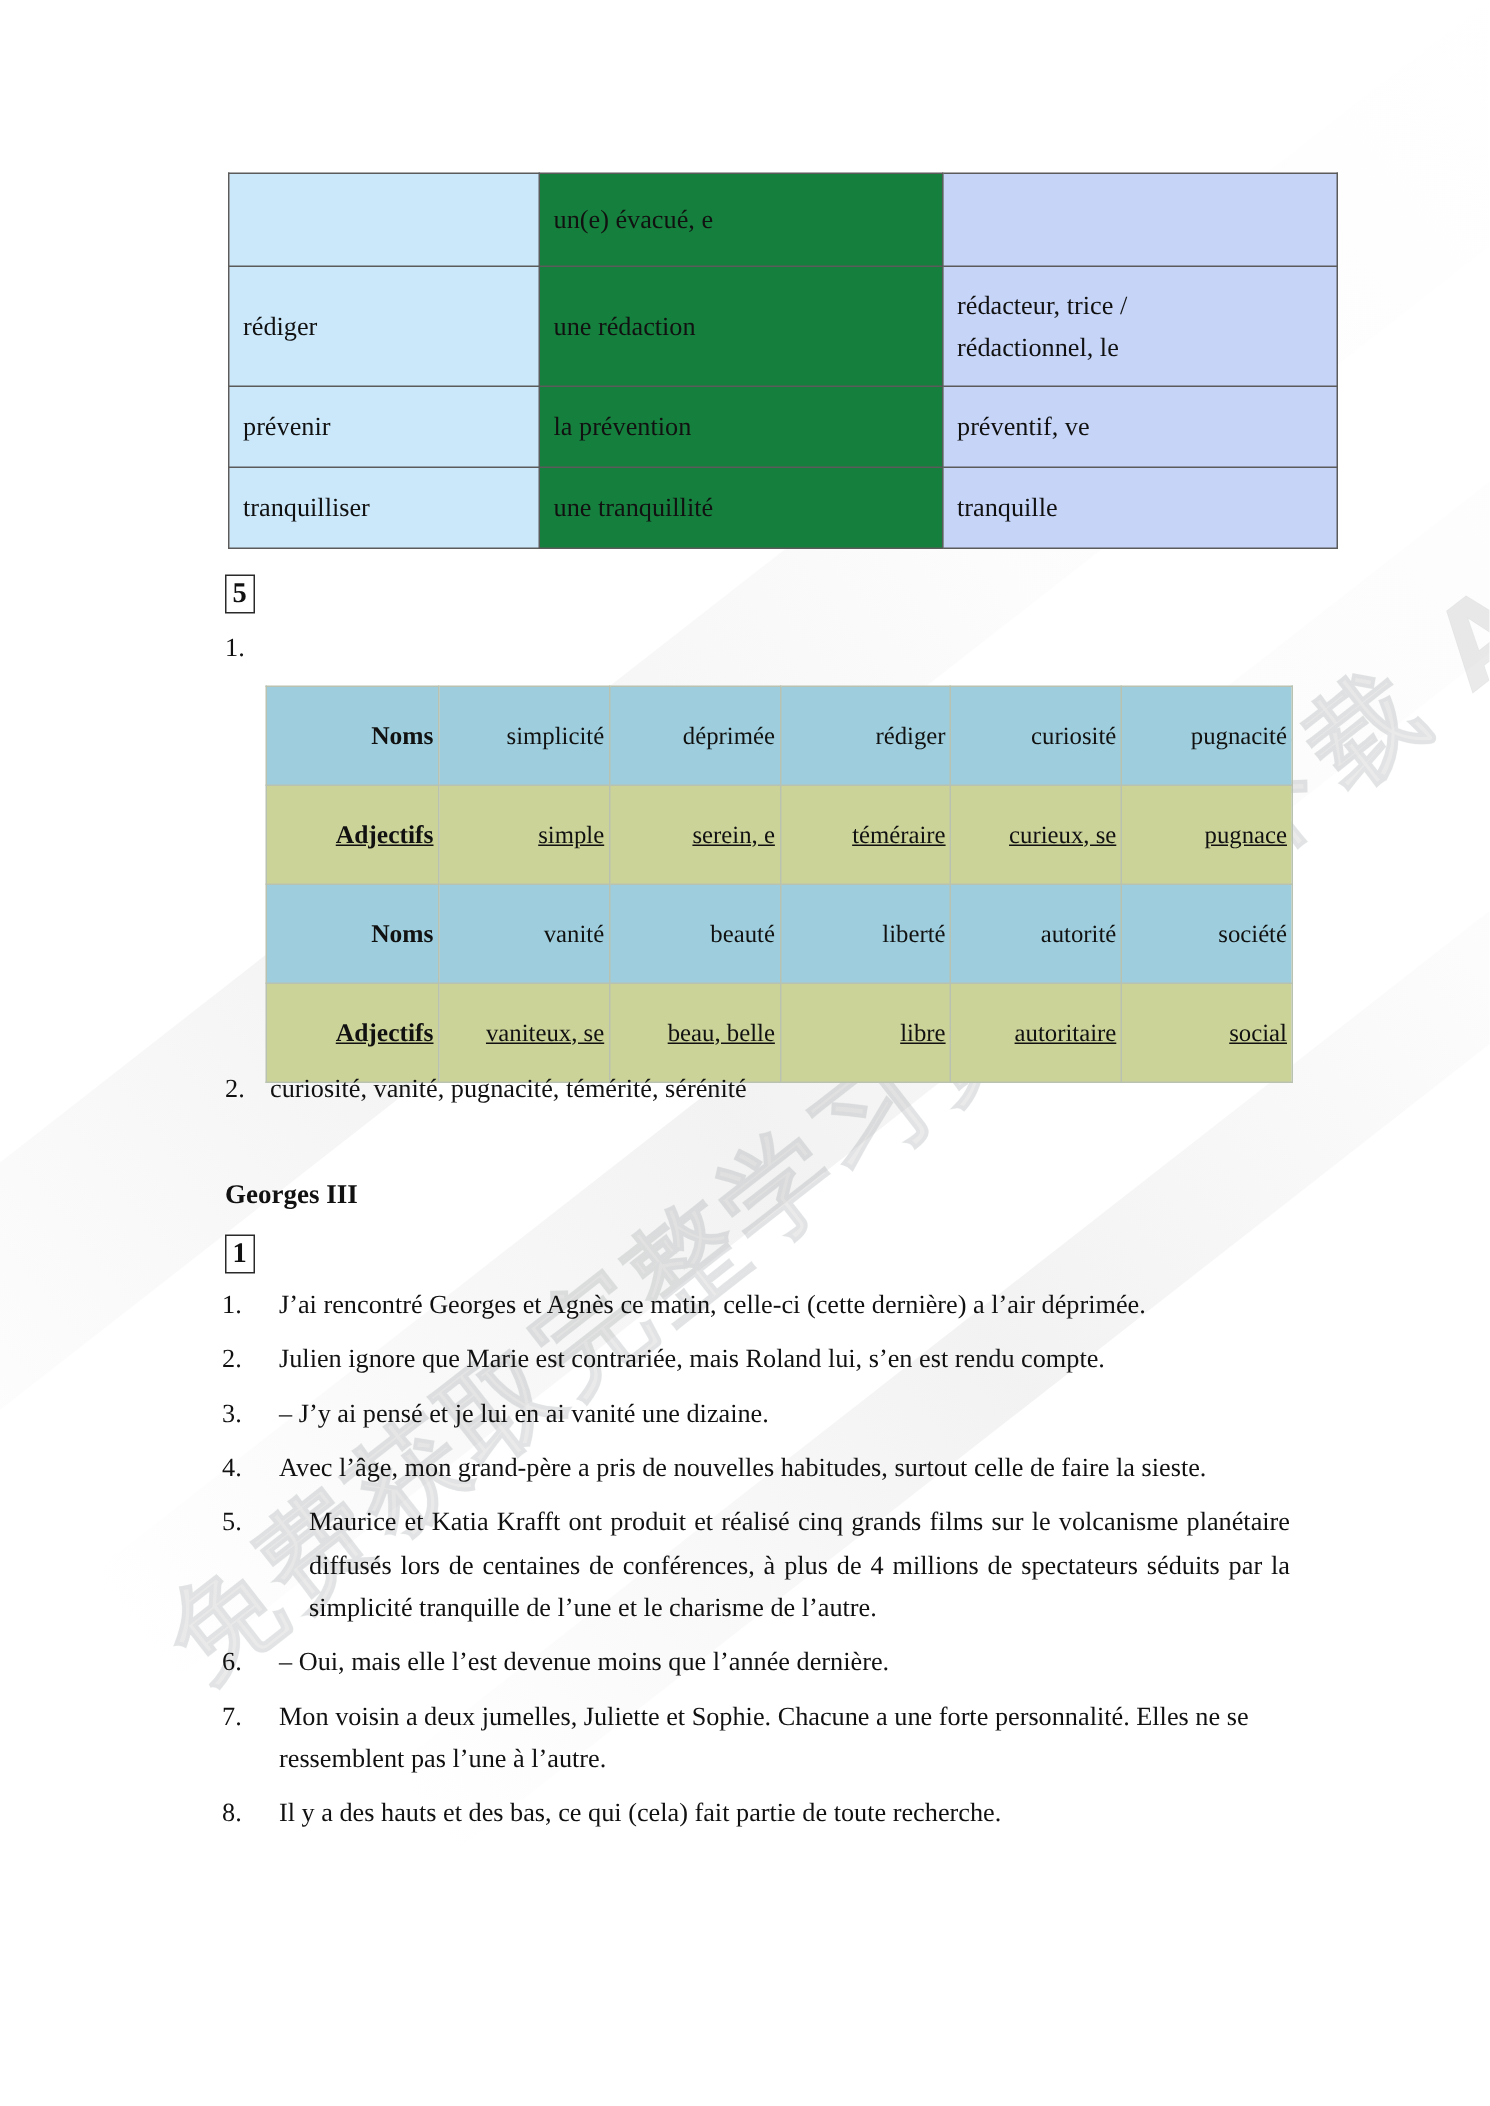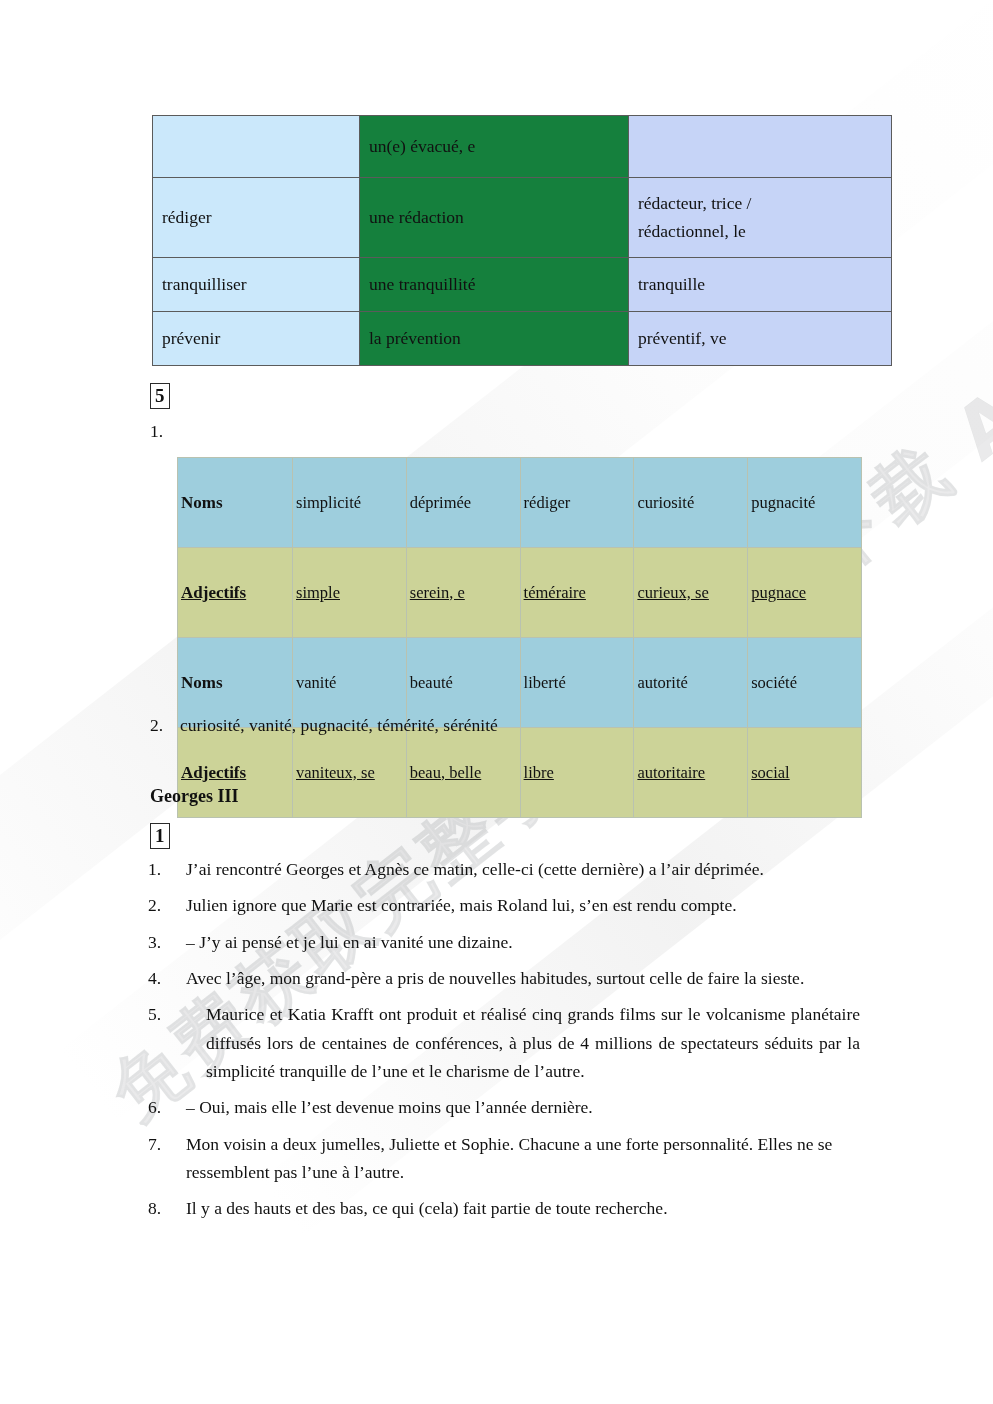--- a/index.html
+++ b/index.html
@@ -95,24 +95,24 @@
   #table2-wrap {
     position: absolute;
     left: 177px;
     top: 457px;
     width: 684px;
   }
   #table2 { width: 684px; }
   #table2 td {
     border: 1px solid #b9c2b0;
     font-size: 16.5px;
-    text-align: left;
+    text-align: right;
     vertical-align: middle;
     height: 61px;
-    padding: 14px 3px;
+    padding: 2px 3px;
     font-family: "Liberation Serif", "DejaVu Serif", serif;
   }
   #table2 td.hdr { font-weight: bold; font-size: 17px; }
   #table2 tr.noms td { background: #9ecedd; }
   #table2 tr.adj  td { background: #ccd398; text-decoration: underline; }
   #table2 col.k0 { width: 115px; }
   #table2 col.kx { width: 113.8px; }
 
   
   .para-line {
@@ -178,28 +178,28 @@
         </tr>
         <tr class="r-tall">
           <td class="c1">rédiger</td>
           <td class="c2">une rédaction</td>
           <td class="c3 two-line">
             <div>rédacteur, trice /</div>
             <div>rédactionnel, le</div>
           </td>
         </tr>
         <tr class="r-mid">
+          <td class="c1">prévenir</td>
+          <td class="c2">la prévention</td>
+          <td class="c3">préventif, ve</td>
+        </tr>
+        <tr class="r-mid">
           <td class="c1">tranquilliser</td>
           <td class="c2">une tranquillité</td>
           <td class="c3">tranquille</td>
-        </tr>
-        <tr class="r-mid">
-          <td class="c1">prévenir</td>
-          <td class="c2">la prévention</td>
-          <td class="c3">préventif, ve</td>
         </tr>
       </tbody>
     </table>
   </div>
 
   <div id="marker-5" class="boxed-num">5</div>
   <div id="label-1">1.</div>
 
   <div id="table2-wrap">
     <table class="tbl" id="table2">

